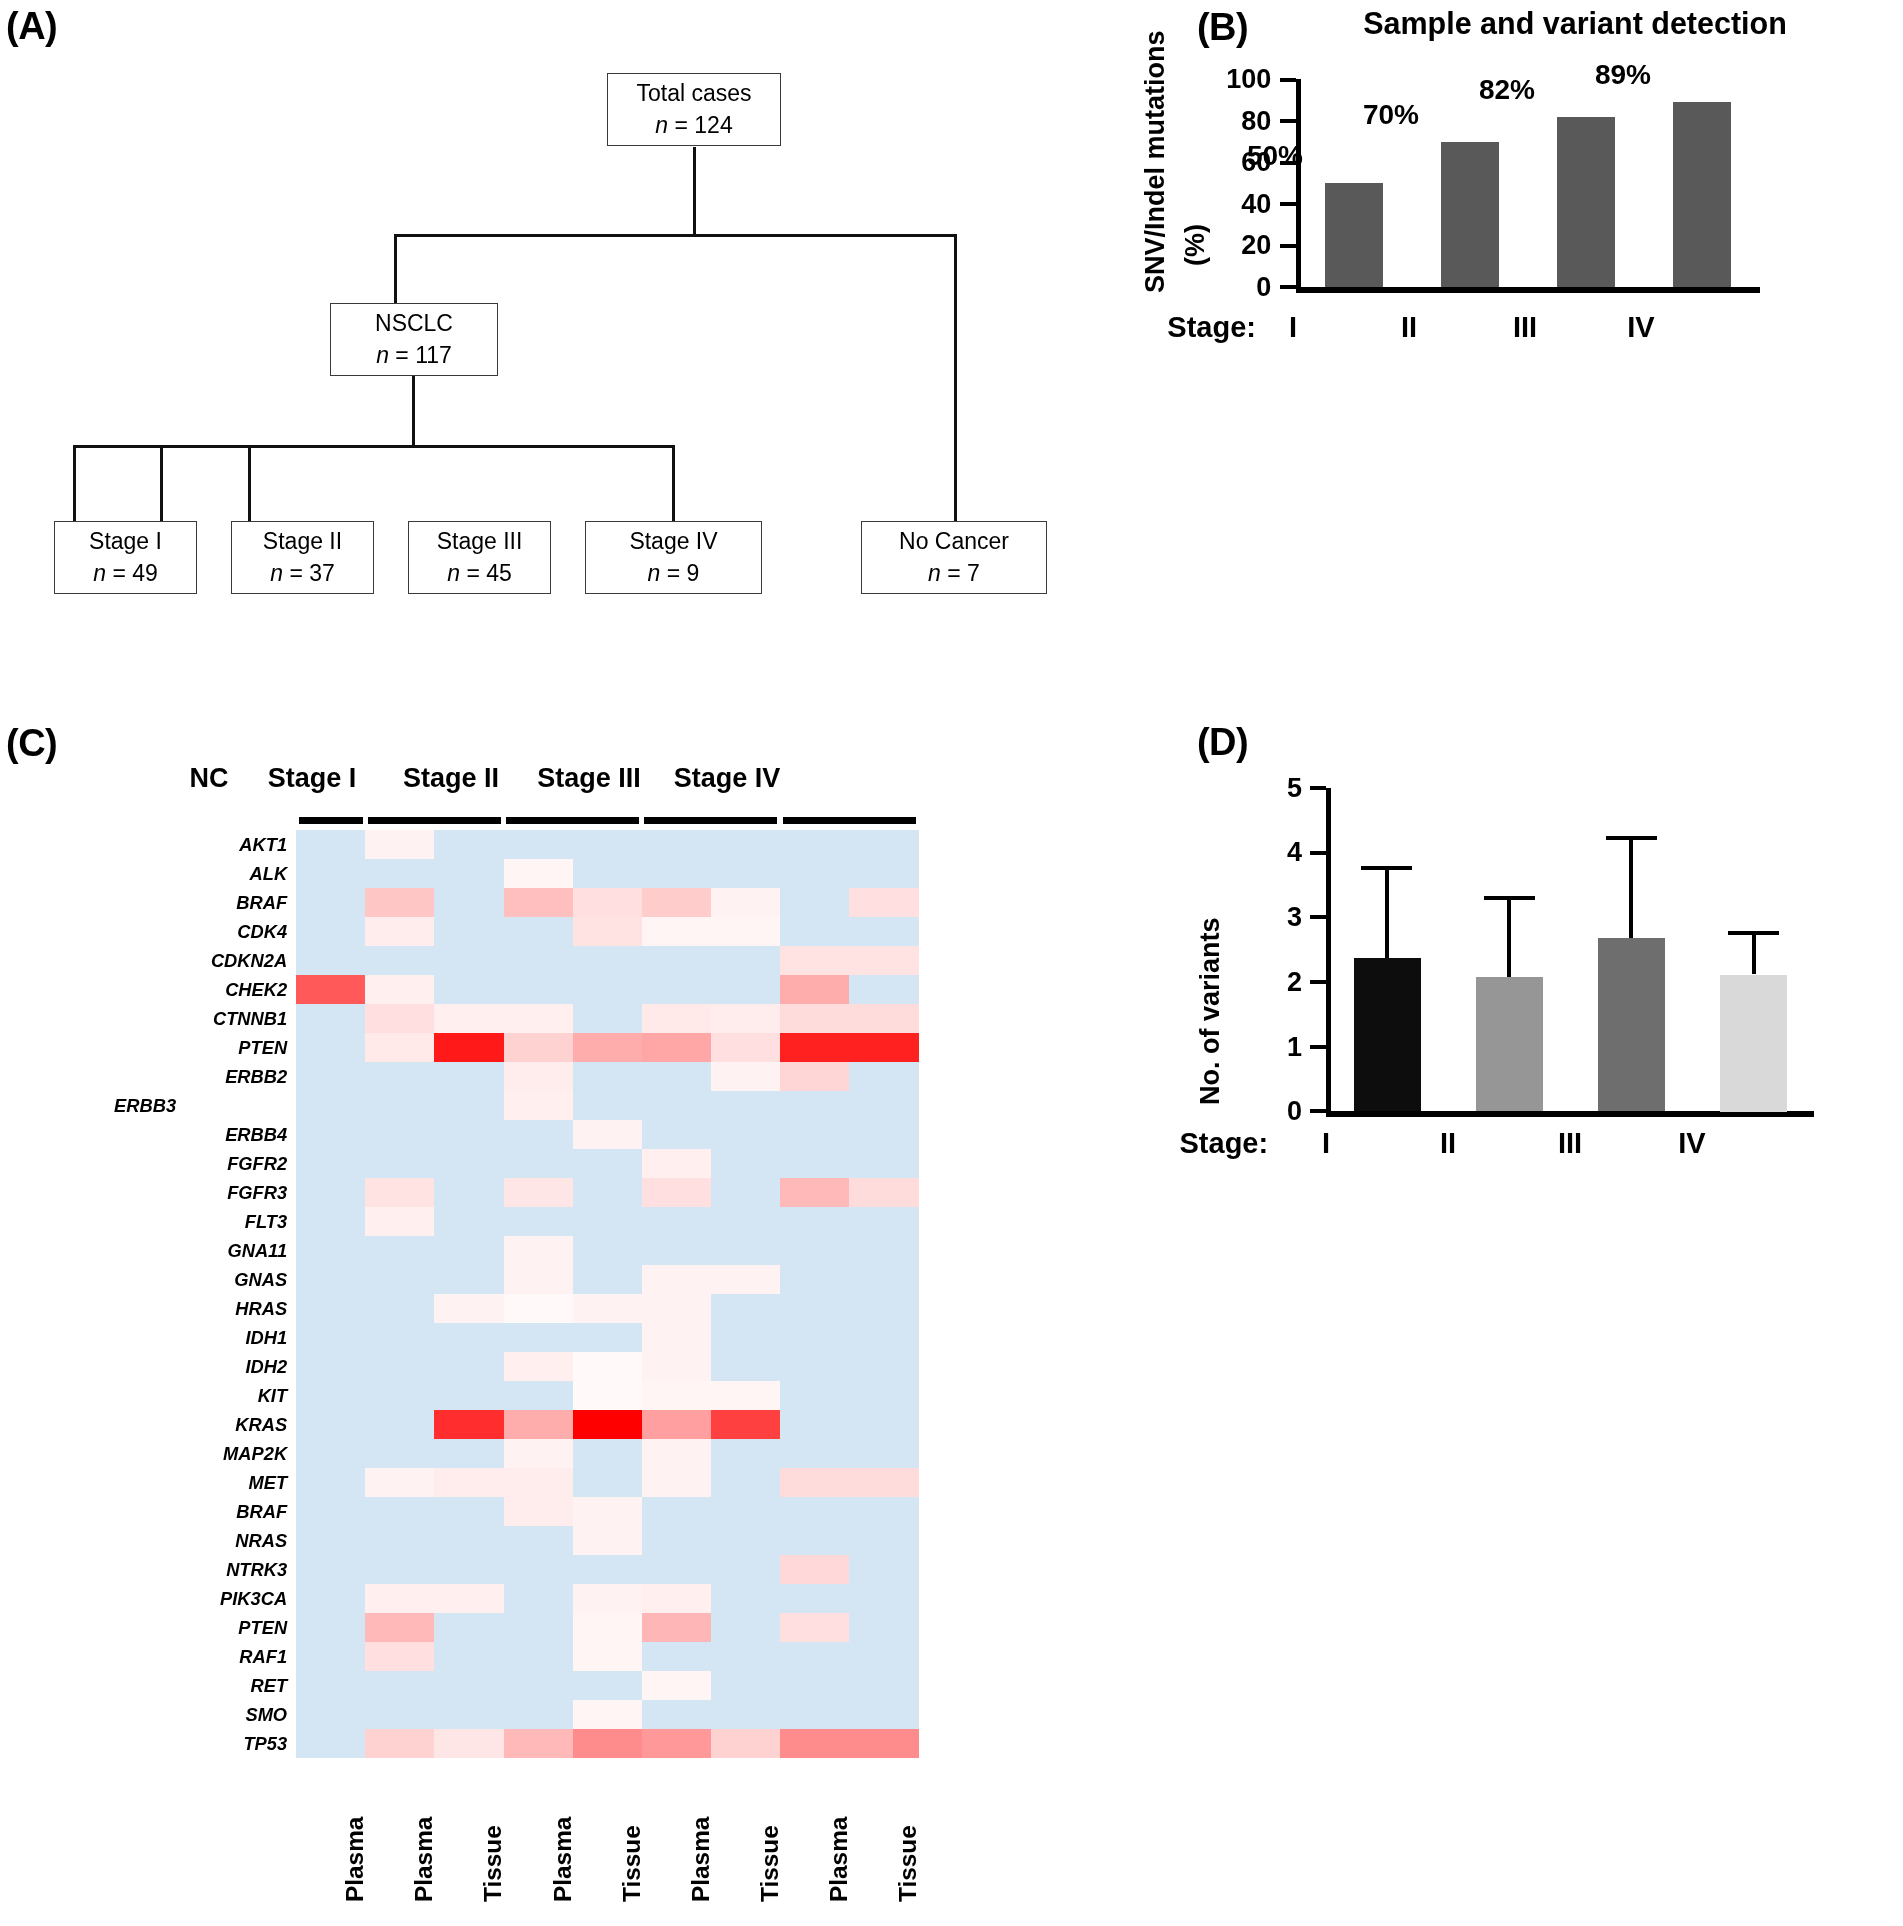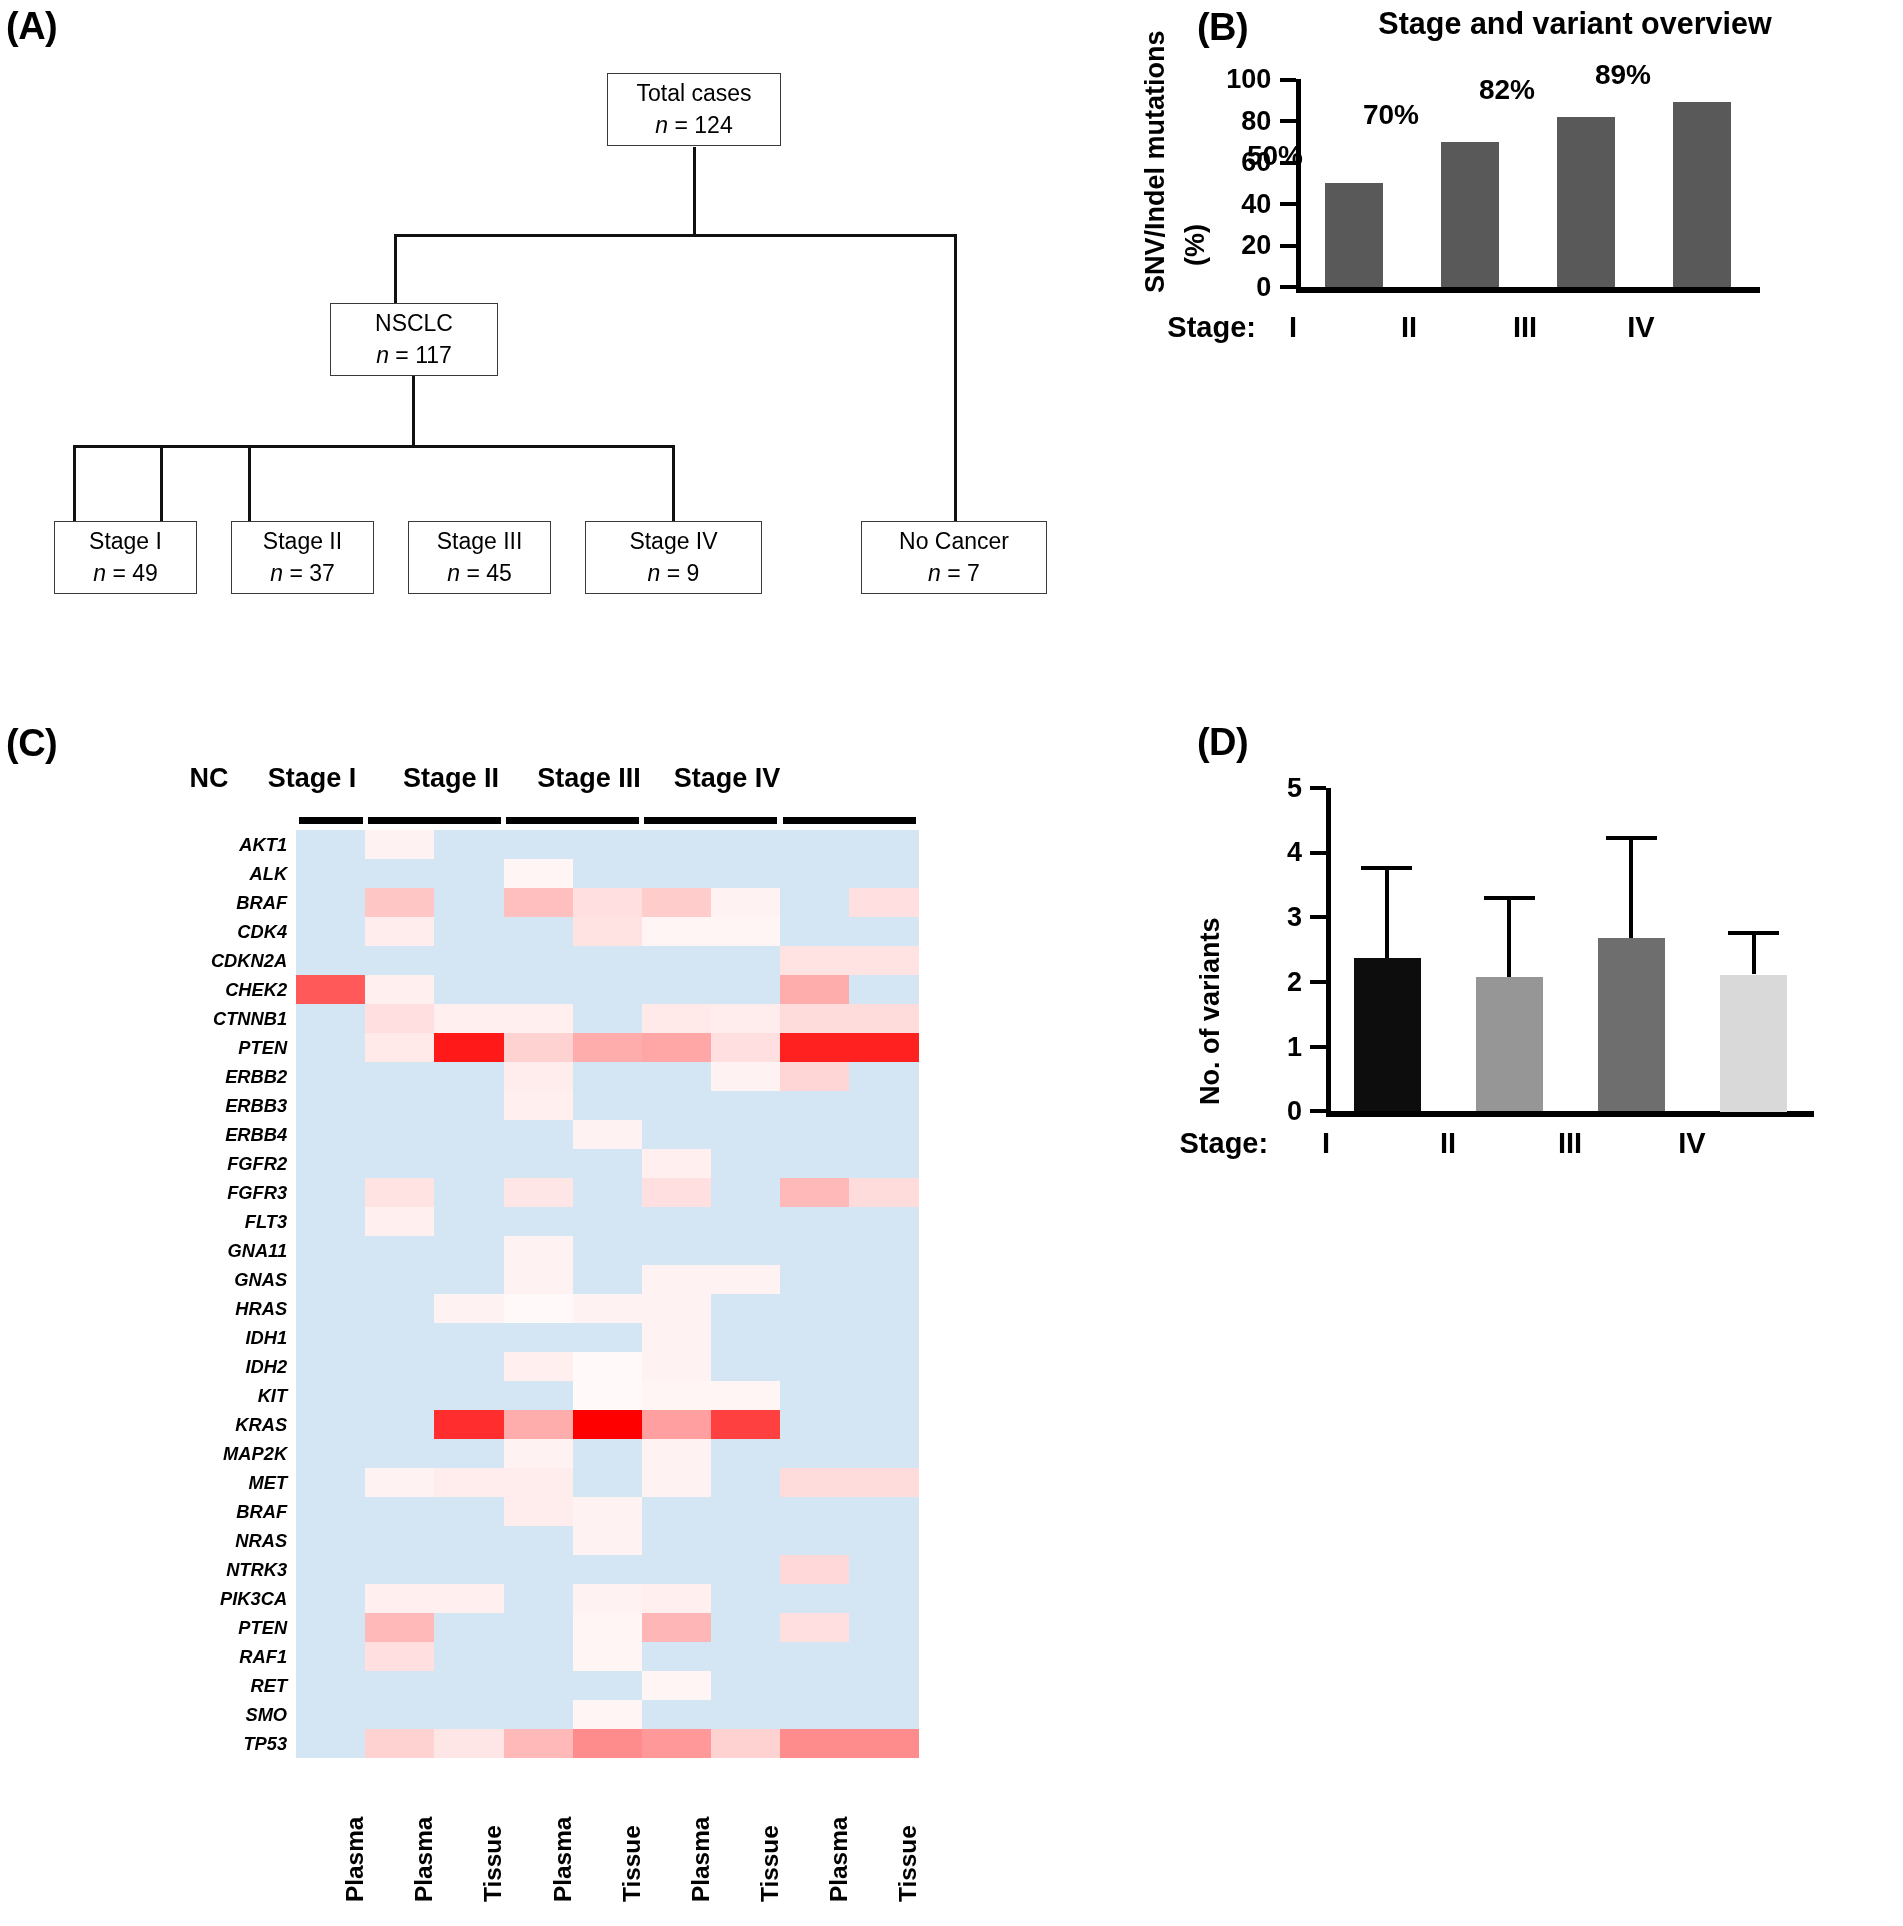--- a/index.html
+++ b/index.html
@@ -164,21 +164,21 @@
   <div class="flowbox" style="left:861px; top:521px; width:186px; height:73px;">
     <div>No Cancer</div>
     <div class="nline">
       <span>n</span>&nbsp;<span class="nv">= 7</span>
     </div>
   </div>
 </div>
 
 <div id="panelB">
   <div class="panel-tag tag">(B)</div>
-  <div class="panel-title title">Stage and variant overview</div>
+  <div class="panel-title title">Sample and variant detection</div>
   <div id="panelB-plot" class="axis-wrap" style="left:0; top:0; width:744px; height:610px;">
       <div class="yaxis-line" style="left:136px; top:79px; height:208px;"></div>
       <div class="xaxis-line" style="left:136px; top:287px; width:464px;"></div>
       <div class="ytick" style="left:120px; top:285px;"></div>
       <div class="yticklabel" style="left:7.3px; top:287px; width:104px;">0</div>
       <div class="ytick" style="left:120px; top:244px;"></div>
       <div class="yticklabel" style="left:7.3px; top:245px; width:104px;">20</div>
       <div class="ytick" style="left:120px; top:202px;"></div>
       <div class="yticklabel" style="left:7.3px; top:204px; width:104px;">40</div>
       <div class="ytick" style="left:120px; top:161px;"></div>
@@ -310,21 +310,21 @@
       <div class="hm-rowlabel" style="left:3.1px; top:387px; width:284px;">ERBB2</div>
       <div class="hm-cell" style="left:296px; top:401px; width:70px; height:29px; background:#d4e5f4;"></div>
       <div class="hm-cell" style="left:365px; top:401px; width:70px; height:29px; background:#d4e5f4;"></div>
       <div class="hm-cell" style="left:434px; top:401px; width:70px; height:29px; background:#d4e5f4;"></div>
       <div class="hm-cell" style="left:504px; top:401px; width:70px; height:29px; background:rgb(255,239,239);"></div>
       <div class="hm-cell" style="left:573px; top:401px; width:70px; height:29px; background:#d4e5f4;"></div>
       <div class="hm-cell" style="left:642px; top:401px; width:70px; height:29px; background:#d4e5f4;"></div>
       <div class="hm-cell" style="left:711px; top:401px; width:70px; height:29px; background:#d4e5f4;"></div>
       <div class="hm-cell" style="left:780px; top:401px; width:70px; height:29px; background:#d4e5f4;"></div>
       <div class="hm-cell" style="left:849px; top:401px; width:70px; height:29px; background:#d4e5f4;"></div>
-      <div class="hm-rowlabel" style="left:3.1px; top:416px; width:284px;">ERBB3</div>
+      <div class="hm-rowlabel" style="left:3.1px; top:416px; width:284px;text-align:center;">ERBB3</div>
       <div class="hm-cell" style="left:296px; top:430px; width:70px; height:29px; background:#d4e5f4;"></div>
       <div class="hm-cell" style="left:365px; top:430px; width:70px; height:29px; background:#d4e5f4;"></div>
       <div class="hm-cell" style="left:434px; top:430px; width:70px; height:29px; background:#d4e5f4;"></div>
       <div class="hm-cell" style="left:504px; top:430px; width:70px; height:29px; background:#d4e5f4;"></div>
       <div class="hm-cell" style="left:573px; top:430px; width:70px; height:29px; background:rgb(255,242,242);"></div>
       <div class="hm-cell" style="left:642px; top:430px; width:70px; height:29px; background:#d4e5f4;"></div>
       <div class="hm-cell" style="left:711px; top:430px; width:70px; height:29px; background:#d4e5f4;"></div>
       <div class="hm-cell" style="left:780px; top:430px; width:70px; height:29px; background:#d4e5f4;"></div>
       <div class="hm-cell" style="left:849px; top:430px; width:70px; height:29px; background:#d4e5f4;"></div>
       <div class="hm-rowlabel" style="left:3.1px; top:445px; width:284px;">ERBB4</div>

